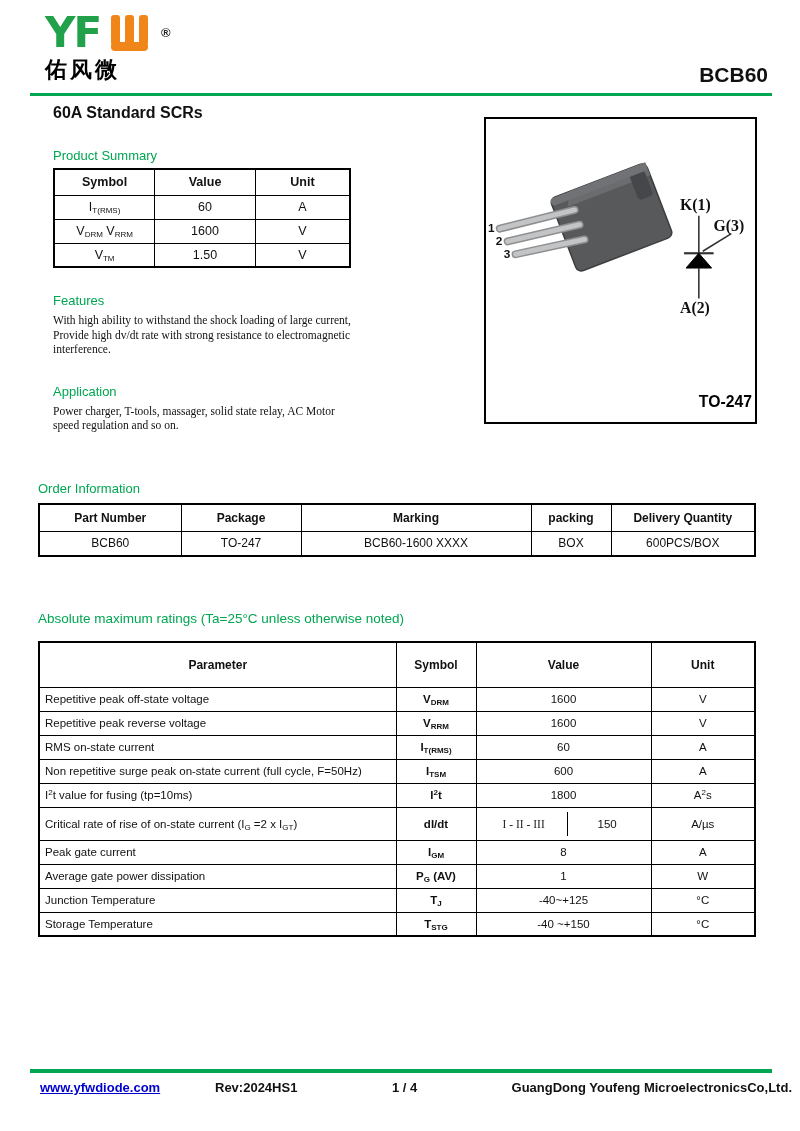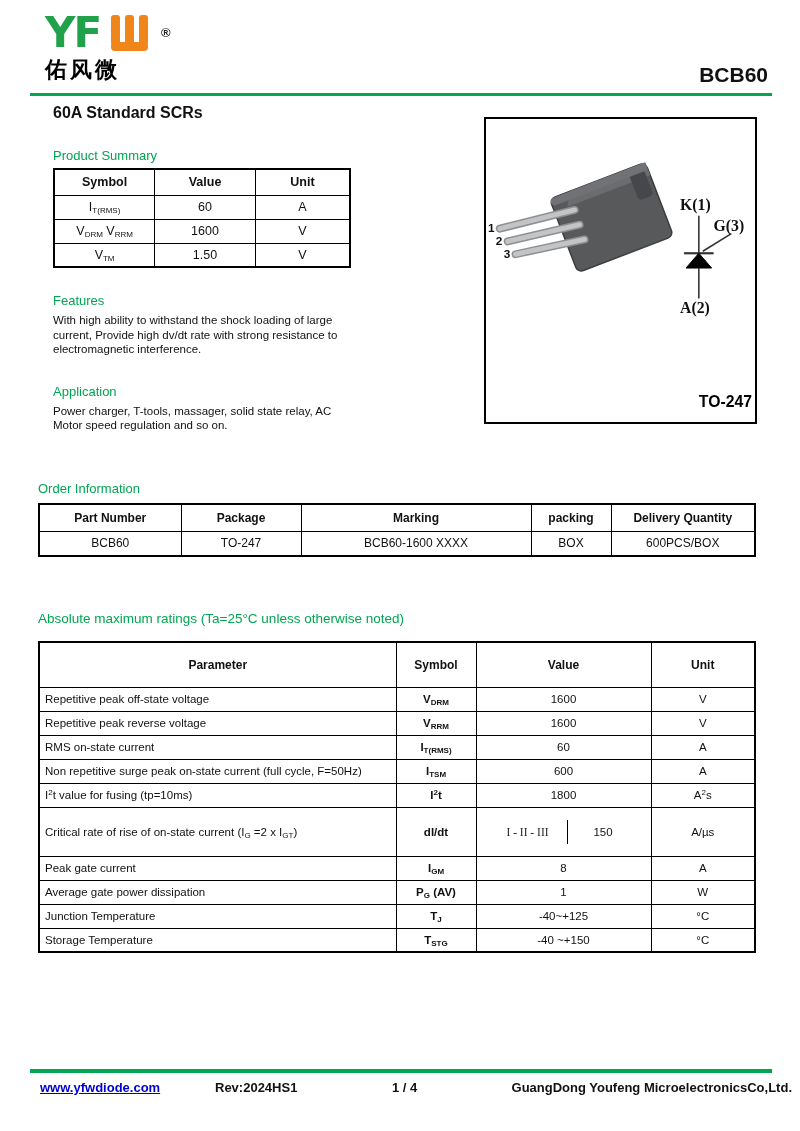--- a/index.html
+++ b/index.html
@@ -38,21 +38,21 @@
   .left-col{position:absolute;left:53px;top:148px;width:320px;}
   .left-col h2{margin-bottom:5px;}
   table{border-collapse:collapse;}
   .summary-table{width:298px;border:2px solid #000;}
   .summary-table th,.summary-table td{
     border:1px solid #000;text-align:center;font-size:12.5px;height:24px;vertical-align:middle;
   }
   .summary-table th{height:26px;font-weight:bold;}
   .feat-head{margin-top:25px;}
   .app-head{margin-top:27px;}
-  .body-text{font-size:11.5px;line-height:1.27;width:302px;margin-top:1px;color:#111;}
+  .body-text{font-size:11.5px;line-height:1.27;width:302px;margin-top:1px;color:#111;font-family:Liberation Serif, serif;}
   sub{font-size:8px;vertical-align:-2px;line-height:0;}
   sup{font-size:8px;vertical-align:4px;line-height:0;}
   
   .package-box{position:absolute;left:484px;top:117px;width:273px;height:307px;border:2px solid #000;background:#fff;}
   .package-box svg{display:block;width:100%;height:100%;}
   
   .order-sec{position:absolute;left:38px;top:481px;width:568px;}
   .order-table{width:716px;border:2px solid #000;margin-top:7px;table-layout:fixed;}
   .order-table th,.order-table td{border:1px solid #000;text-align:center;font-size:12px;height:25px;vertical-align:middle;}
   .order-table th{height:27px;font-weight:bold;}
@@ -61,21 +61,21 @@
   
   .ratings-sec{position:absolute;left:38px;top:611px;width:776px;}
   .ratings-sec h2{font-size:13.5px;}
   .ratings-table{width:716px;border:2px solid #000;margin-top:15px;table-layout:fixed;}
   .ratings-table col.c1{width:357px}.ratings-table col.c2{width:80px}
   .ratings-table col.c3{width:175px}.ratings-table col.c4{width:104px}
   .ratings-table th{border:1px solid #000;height:45px;font-size:12px;font-weight:bold;text-align:center;vertical-align:middle;}
   .ratings-table td{border:1px solid #000;height:24px;font-size:11.5px;text-align:center;vertical-align:middle;}
   .ratings-table td.param{text-align:left;padding-left:5px;font-size:11.5px;}
   .ratings-table td.sym{font-weight:bold;}
-  .ratings-table td.val-split{padding:12px;}
+  .ratings-table td.val-split{padding:4px;}
   .split-wrap{display:flex;width:100%;height:24px;align-items:center;}
   .split-a{flex:0 0 52%;font-family:"Liberation Serif","DejaVu Serif",serif;font-size:11.5px;color:#222;}
   .split-b{flex:1;border-left:1px solid #000;height:100%;display:flex;align-items:center;justify-content:center;}
   
   .foot{position:absolute;top:1080px;font-size:13px;font-weight:bold;}
   .foot-link{left:40px;color:var(--link);text-decoration:underline;cursor:pointer;}
   .foot-rev{left:215px;}
   .foot-page{left:392px;}
   .foot-co{right:8px;}
 </style>

